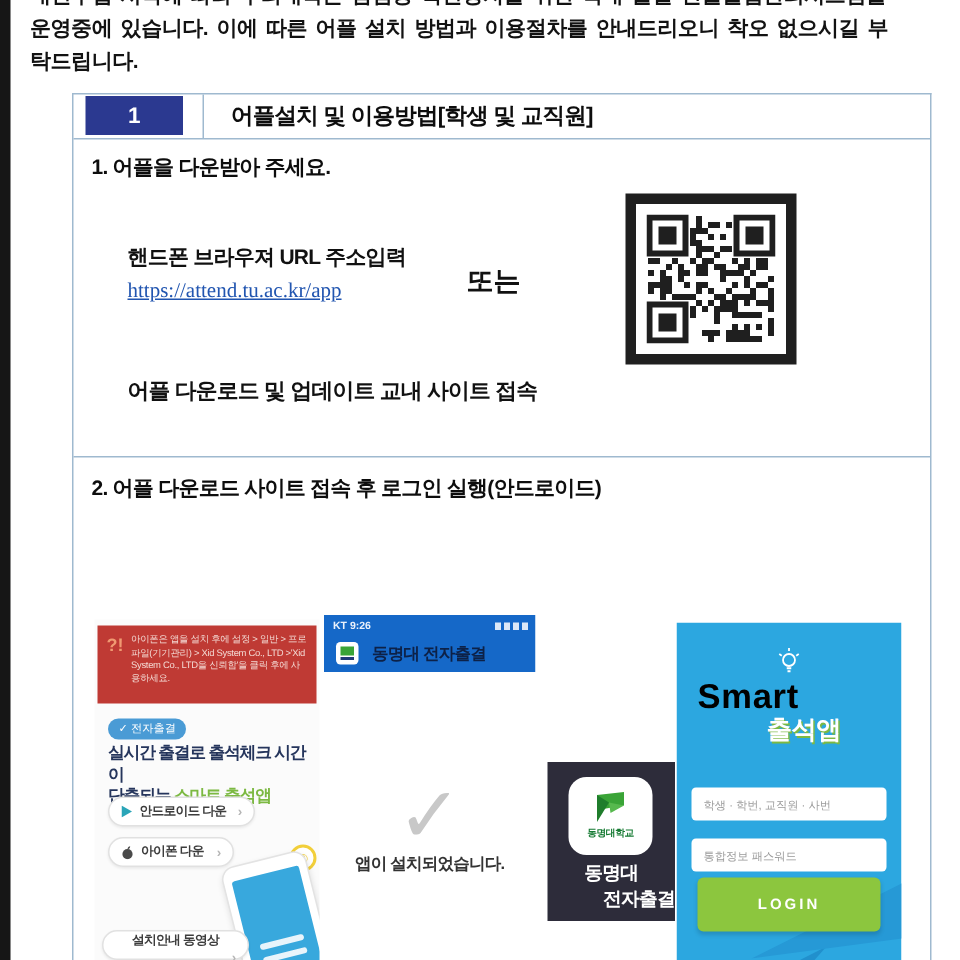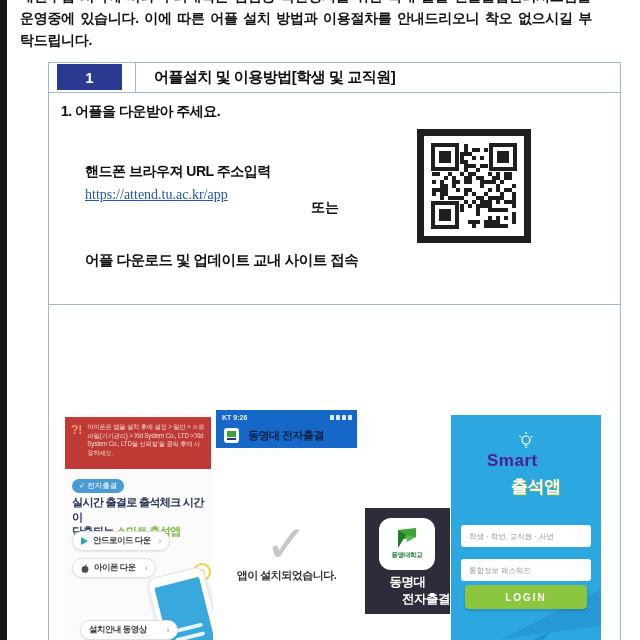--- a/index.html
+++ b/index.html
@@ -23,21 +23,21 @@
   .title-cell{position:absolute;left:87px;right:0;top:0;height:29px;display:flex;align-items:center;
               padding-left:18px;font-size:15px;font-weight:bold;letter-spacing:-0.5px;color:#0d0d0d;}
 
   .row2{position:absolute;left:0;top:30px;right:0;height:211px;border-bottom:1px solid #9fb9cf;}
   .row3{position:absolute;left:0;top:242px;right:0;bottom:0;}
 
   .step-heading{position:absolute;font-size:14px;font-weight:bold;letter-spacing:-0.5px;color:#0d0d0d;}
   .url-label{position:absolute;left:36px;top:70px;font-size:14px;font-weight:bold;letter-spacing:-0.5px;}
   .url-link{position:absolute;left:36px;top:94px;font-size:14px;color:#2155b0;
             font-family:"Liberation Serif",serif;text-decoration:underline;}
-  .or-text{position:absolute;left:262px;top:82px;font-size:14px;font-weight:bold;margin-top:24px;}
+  .or-text{position:absolute;left:262px;top:82px;font-size:18px;font-weight:bold;}
   .caption{position:absolute;left:36px;top:158px;font-size:14.5px;font-weight:bold;letter-spacing:-0.5px;}
 
   
   .qr{position:absolute;left:368px;top:36px;width:114px;height:114px;box-sizing:border-box;
       border:7px solid #1f1f1f;background:#fff;}
   .qr-inner{position:absolute;left:7px;top:7px;width:86px;height:86px;}
   .qr-inner svg{display:block;}
 
   
   .phone1{position:absolute;left:14px;top:108px;width:150px;height:290px;background:#fbfbfb;overflow:hidden;}
@@ -50,21 +50,21 @@
   .p1-headline{position:absolute;left:9px;top:82px;width:138px;color:#25355c;
                font-size:11.2px;font-weight:bold;line-height:14.5px;letter-spacing:-0.8px;}
   .p1-headline .hl{color:#7cb942;}
   .pill{position:absolute;background:#fff;border:1px solid #e1e1e1;border-radius:11px;
         height:20px;display:flex;align-items:center;padding:0 8px;box-sizing:border-box;
         font-size:8.5px;color:#3d3d3d;font-weight:bold;box-shadow:0 1px 2px rgba(0,0,0,.08);z-index:3;letter-spacing:-0.5px;}
   .pill .chev{margin-left:auto;color:#b5b5b5;font-size:9px;padding-left:6px;}
   .pill .ic{margin-right:5px;display:inline-flex;}
   .p1-b1{left:9px;top:118px;width:98px;text-align:center;}
   .p1-b2{left:9px;top:145px;width:84px;}
-  .p1-b3{left:17px;top:207px;width:98px;}
+  .p1-b3{left:5px;top:207px;width:98px;flex-direction:column;}
   .p1-ycircle{position:absolute;left:130px;top:150px;width:14px;height:14px;border-radius:50%;
               background:#fff;border:2px solid #f2cf3a;color:#f2cf3a;font-size:8px;
               display:flex;align-items:center;justify-content:center;z-index:2;}
   .p1-phone{position:absolute;left:96px;top:158px;width:56px;height:112px;background:#fff;
             border:1px solid #e3e3e3;border-radius:9px;transform:rotate(-14deg);z-index:2;
             box-shadow:0 2px 4px rgba(0,0,0,.12);}
   .p1-screen{position:absolute;left:5px;top:9px;right:5px;bottom:12px;background:#38a8dd;border-radius:2px;}
   .p1-screen .ln{position:absolute;left:8px;right:8px;height:4px;background:#e8f4fb;border-radius:2px;}
 
   
@@ -95,30 +95,30 @@
             font-size:12.5px;font-weight:bold;letter-spacing:-0.5px;}
 
   
   .phone4{position:absolute;left:402px;top:110px;width:150px;height:288px;background:#fff;overflow:hidden;}
   .p4-blue{position:absolute;left:0;top:0;right:0;height:264px;background:#2ca7e0;overflow:hidden;}
   .p4-deco1{position:absolute;left:-10px;bottom:-8px;width:110px;height:70px;background:#2190cd;
             clip-path:polygon(0 100%,100% 20%,55% 100%);}
   .p4-deco2{position:absolute;right:-20px;bottom:20px;width:120px;height:80px;background:#2699d6;
             clip-path:polygon(100% 0,0 75%,100% 55%);}
   .p4-bulb{position:absolute;left:0;right:0;top:16px;display:flex;justify-content:center;}
-  .p4-brand1{position:absolute;left:36px;top:36px;color:#4c1d95;font-size:17px;font-weight:bold;
+  .p4-brand1{position:absolute;left:14px;top:36px;color:#000000;font-size:23px;font-weight:bold;
              letter-spacing:0.5px;}
   .p4-brand2{position:absolute;left:60px;top:60px;color:#fff;font-size:17px;font-weight:bold;
              letter-spacing:-0.5px;text-shadow:1px 1px 0 #7cb942;}
   .p4-input{position:absolute;left:10px;right:10px;height:22px;background:#fff;border:none;border-radius:3px;
             font-size:7.5px;color:#555;padding:0 8px;box-sizing:border-box;font-family:"Liberation Sans",sans-serif;}
   .p4-input::placeholder{color:#999;}
   .p4-in1{top:110px;}
   .p4-in2{top:144px;}
-  .p4-login{position:absolute;left:14px;right:14px;top:170px;height:24px;background:#8cc63e;border:none;
+  .p4-login{position:absolute;left:14px;right:14px;top:170px;height:36px;background:#8cc63e;border:none;
             border-radius:4px;color:#fff;font-size:10px;font-weight:bold;letter-spacing:2px;
             box-shadow:0 2px 3px rgba(0,0,0,.15);font-family:"Liberation Sans",sans-serif;}
 </style>
 </head>
 <body>
 
 <div class="page">
   <div class="edge-bar left"></div>
   <div class="edge-bar right"></div>
 
@@ -288,20 +288,21 @@
               <rect x="69" y="81" width="4" height="4" fill="#1f1f1f"></rect>
               <rect x="73" y="81" width="4" height="4" fill="#1f1f1f"></rect>
             </svg>
           </div>
       </div>
 
       <div class="caption">어플 다운로드 및 업데이트 교내 사이트 접속</div>
     </div>
 
     <div class="row3">
+      <div class="step-heading" style="left:12px;top:12px;">2. 어플 다운로드 사이트 접속 후 로그인 실행(안드로이드)</div>
 
       <div class="phone1">
         <div class="p1-banner">
           <span class="p1-warnmark">?!</span>
           <span class="p1-warntext">아이폰은 앱을 설치 후에 설정 &gt; 일반 &gt; 프로파일(기기관리) &gt; Xid System Co., LTD &gt;'Xid System Co., LTD을 신뢰함'을 클릭 후에 사용하세요.</span>
         </div>
         <div class="p1-badge">✓ 전자출결</div>
         <div class="p1-headline">
           <span>실시간 출결로 출석체크 시간이</span><br>
           <span>단축되는 </span><span class="hl">스마트 출석앱</span>

